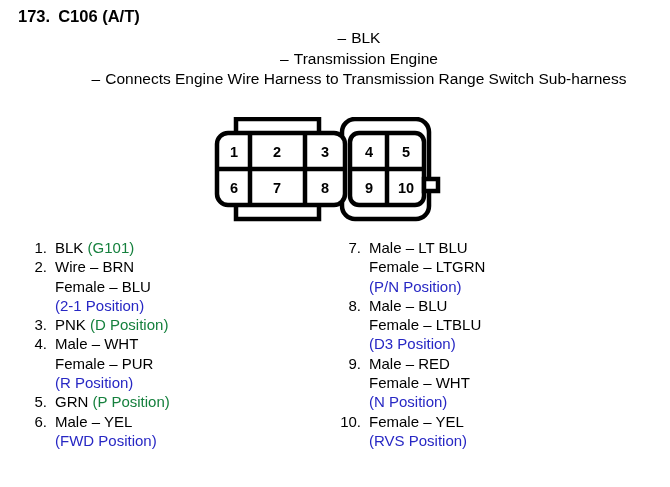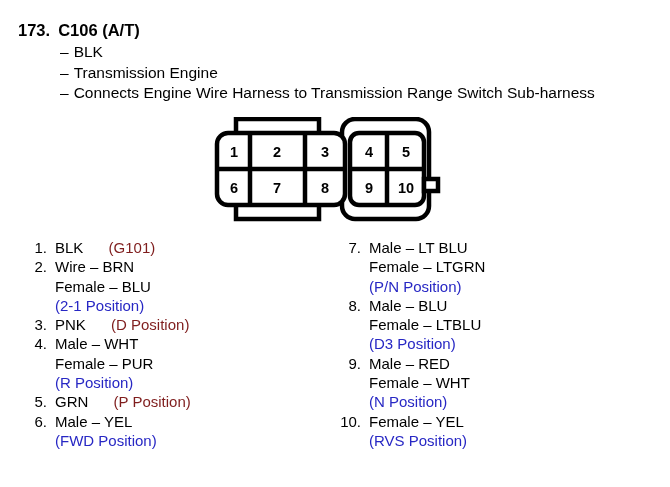--- a/index.html
+++ b/index.html
@@ -14,33 +14,34 @@
     overflow: hidden;
     font-family: "Liberation Sans", sans-serif;
     color: #000000;
     -webkit-font-smoothing: antialiased;
   }
 
   
   .header {
     position: absolute;
     left: 18px;
-    top: 20px;
+    top: 6px;
     width: 640px;
   }
   .hdr-title {
     font-size: 16.5px;
     font-weight: bold;
     line-height: 21px;
     white-space: nowrap;
   }
   .hdr-title .hdr-num { margin-right: 8px; }
   .hdr-bullets {
     margin-top: 1px;
     padding-left: 42px;
+    text-align: center;
   }
   .hdr-bullet {
     font-size: 15.5px;
     line-height: 20.5px;
     white-space: nowrap;
   }
   .hdr-bullet .dash { margin-right: 5px; }
 
   
   .connector {
@@ -76,21 +77,21 @@
   .pin-index {
     position: absolute;
     left: 0;
     top: 0;
     width: 31px;
     text-align: right;
     white-space: nowrap;
   }
   .pin-line { white-space: nowrap; }
   .pos-note { color: #2727c4; }
-  .inline-pos { color: #7f1d1d; margin-left: 21px; }
+  .inline-pos { color: #15803d; }
 </style>
 </head>
 <body>
 
 <div class="header">
   <div class="hdr-title">
     <span class="hdr-num">173.</span><span>C106 (A/T)</span>
   </div>
   <div class="hdr-bullets">
     <div class="hdr-bullet">

